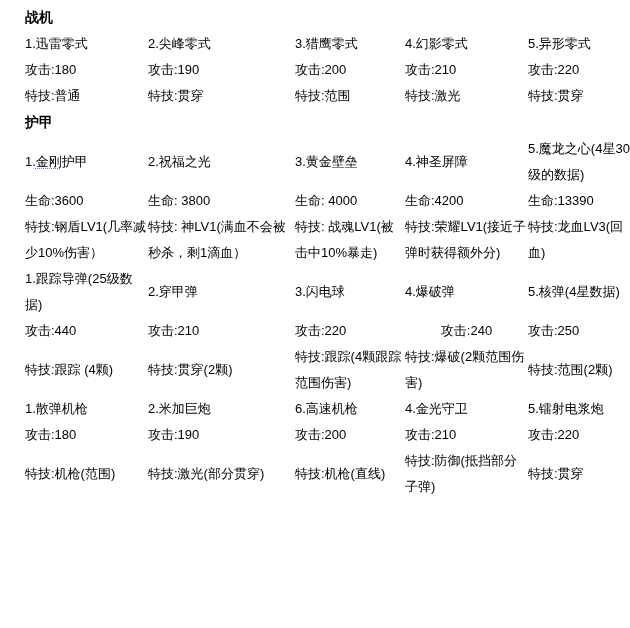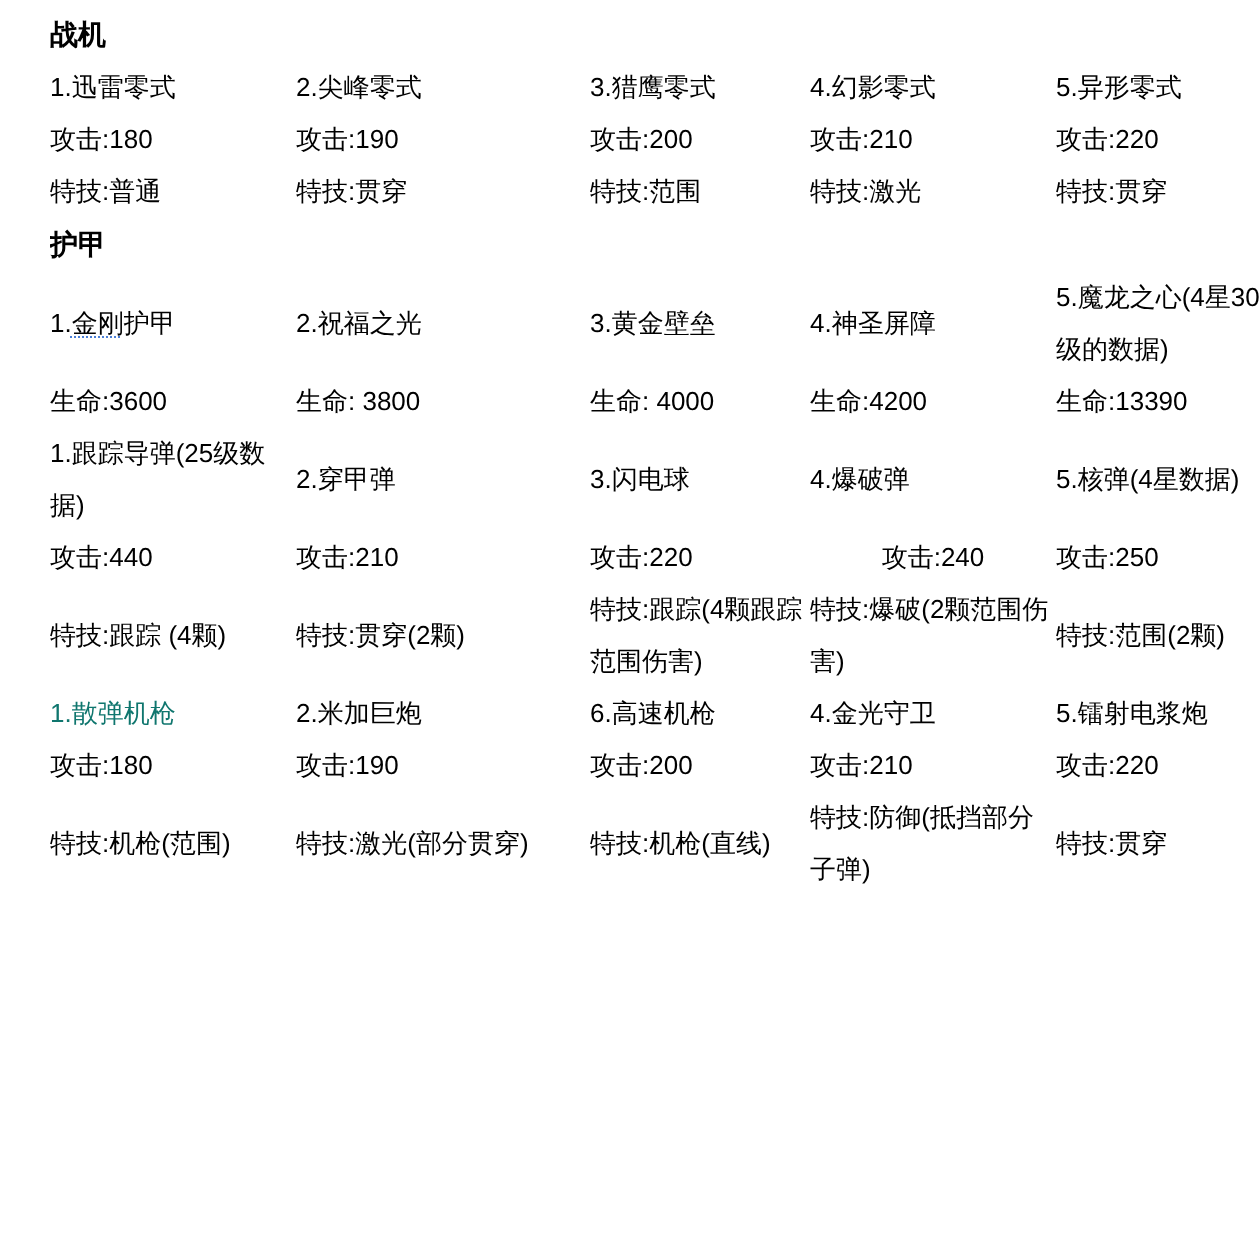--- a/index.html
+++ b/index.html
@@ -93,20 +93,27 @@
           <td class="cell" style="color: rgb(0, 0, 0);"><span class="run">5.魔龙之心(4星30级的数据)</span></td>
         </tr>
         <tr>
           <td class="cell" style="color: rgb(0, 0, 0);"><span class="run">生命:3600</span></td>
           <td class="cell" style="color: rgb(0, 0, 0);"><span class="run">生命: 3800</span></td>
           <td class="cell" style="color: rgb(0, 0, 0);"><span class="run">生命: 4000</span></td>
           <td class="cell" style="color: rgb(0, 0, 0);"><span class="run">生命:4200</span></td>
           <td class="cell" style="color: rgb(0, 0, 0);"><span class="run">生命:13390</span></td>
         </tr>
         <tr>
+          <td class="cell" style="color: rgb(0, 0, 0);"><span class="run">特技:钢盾LV1(几率减少10%伤害）</span></td>
+          <td class="cell" style="color: rgb(0, 0, 0);"><span class="run">特技: 神LV1(满血不会被秒杀，剩1滴血）</span></td>
+          <td class="cell" style="color: rgb(0, 0, 0);"><span class="run">特技: 战魂LV1(被击中10%暴走)</span></td>
+          <td class="cell" style="color: rgb(0, 0, 0);"><span class="run">特技:荣耀LV1(接近子弹时获得额外分)</span></td>
+          <td class="cell" style="color: rgb(0, 0, 0);"><span class="run">特技:龙血LV3(回血)</span></td>
+        </tr>
+        <tr>
           <td class="cell" style="color: rgb(0, 0, 0);"><span class="run">1.跟踪导弹(25级数据)</span></td>
           <td class="cell" style="color: rgb(0, 0, 0);"><span class="run">2.穿甲弹</span></td>
           <td class="cell" style="color: rgb(0, 0, 0);"><span class="run">3.闪电球</span></td>
           <td class="cell" style="color: rgb(0, 0, 0);"><span class="run">4.爆破弹</span></td>
           <td class="cell" style="color: rgb(0, 0, 0);"><span class="run">5.核弹(4星数据)</span></td>
         </tr>
         <tr>
           <td class="cell" style="color: rgb(0, 0, 0);"><span class="run">攻击:440</span></td>
           <td class="cell" style="color: rgb(0, 0, 0);"><span class="run">攻击:210</span></td>
           <td class="cell" style="color: rgb(0, 0, 0);"><span class="run">攻击:220</span></td>
@@ -114,21 +121,21 @@
           <td class="cell" style="color: rgb(0, 0, 0);"><span class="run">攻击:250</span></td>
         </tr>
         <tr>
           <td class="cell" style="color: rgb(0, 0, 0);"><span class="run">特技:跟踪 (4颗)</span></td>
           <td class="cell" style="color: rgb(0, 0, 0);"><span class="run">特技:贯穿(2颗)</span></td>
           <td class="cell" style="color: rgb(0, 0, 0);"><span class="run">特技:跟踪(4颗跟踪范围伤害)</span></td>
           <td class="cell" style="color: rgb(0, 0, 0);"><span class="run">特技:爆破(2颗范围伤害)</span></td>
           <td class="cell" style="color: rgb(0, 0, 0);"><span class="run">特技:范围(2颗)</span></td>
         </tr>
         <tr>
-          <td class="cell" style="color: #0f766e; margin-top: 40px;"><span class="run">1.散弹机枪</span></td>
+          <td class="cell" style="color: #000000; margin-top: 40px;"><span class="run">1.散弹机枪</span></td>
           <td class="cell" style="color: rgb(0, 0, 0);"><span class="run">2.米加巨炮</span></td>
           <td class="cell" style="color: rgb(0, 0, 0);"><span class="run">6.高速机枪</span></td>
           <td class="cell" style="color: rgb(0, 0, 0);"><span class="run">4.金光守卫</span></td>
           <td class="cell" style="color: rgb(0, 0, 0);"><span class="run">5.镭射电浆炮</span></td>
         </tr>
         <tr>
           <td class="cell" style="color: rgb(0, 0, 0);"><span class="run">攻击:180</span></td>
           <td class="cell" style="color: rgb(0, 0, 0);"><span class="run">攻击:190</span></td>
           <td class="cell" style="color: rgb(0, 0, 0);"><span class="run">攻击:200</span></td>
           <td class="cell" style="color: rgb(0, 0, 0);"><span class="run">攻击:210</span></td>

